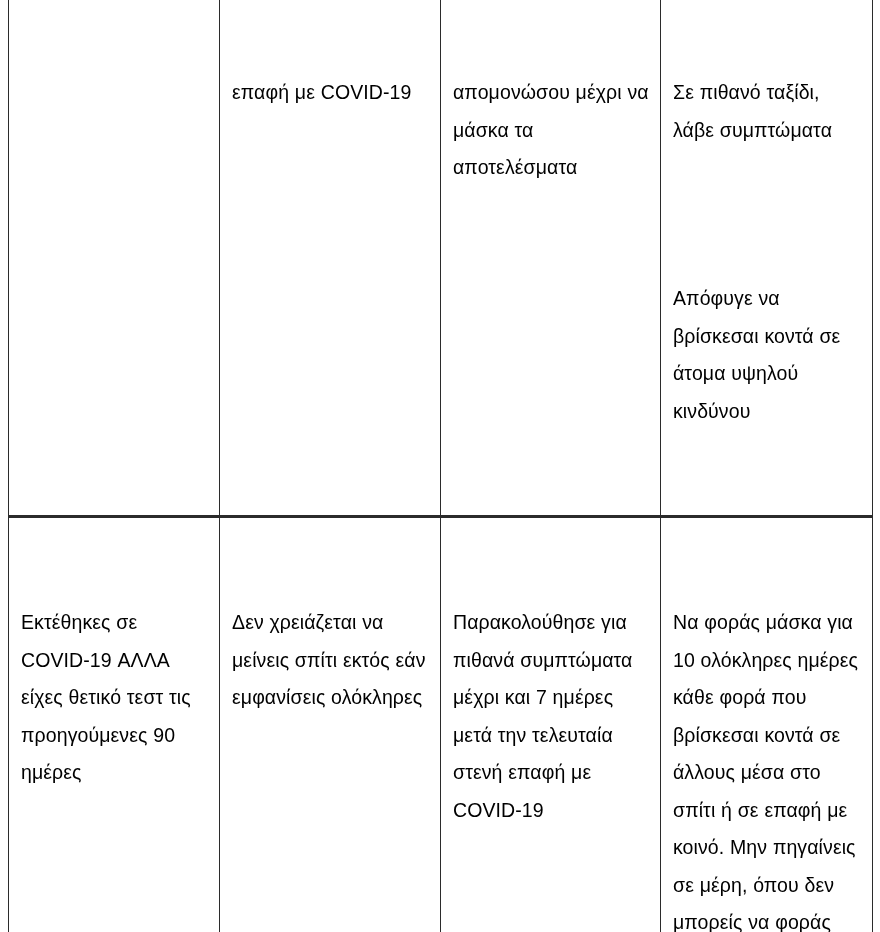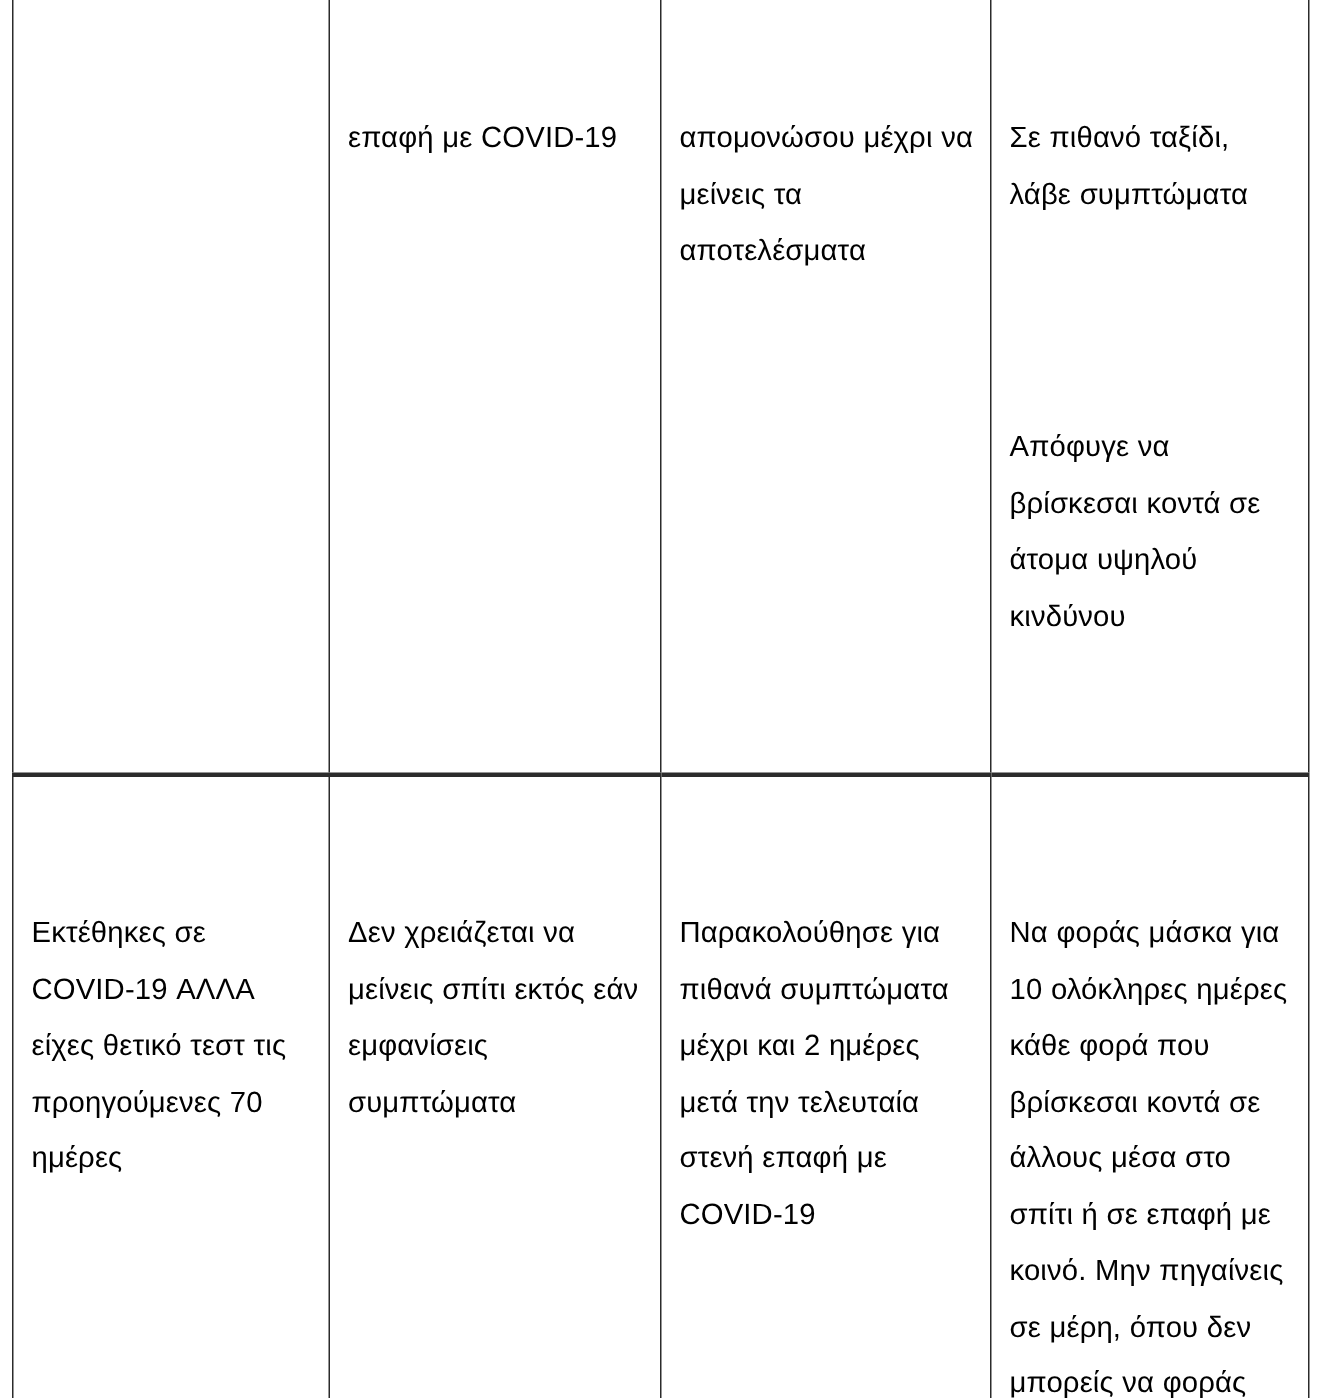--- a/index.html
+++ b/index.html
@@ -94,37 +94,37 @@
       <col class="c4">
     </colgroup>
     <tbody>
 
       <tr class="row-top">
         <td class="bold-cell"></td>
         <td>
           <span class="cell-text">επαφή με COVID-19</span>
         </td>
         <td>
-          <span class="cell-text">απομονώσου μέχρι να μείνεις τα αποτελέσματα</span>
+          <span class="cell-text">απομονώσου μέχρι να μάσκα τα αποτελέσματα</span>
         </td>
         <td>
           <span class="cell-text">Σε πιθανό ταξίδι, λάβε συμπτώματα</span>
           <span class="cell-text">Απόφυγε να βρίσκεσαι κοντά σε άτομα υψηλού κινδύνου</span>
         </td>
       </tr>
 
       <tr class="row-main">
         <td class="bold-cell">
-          <span class="cell-text">Εκτέθηκες σε COVID-19 ΑΛΛΑ είχες θετικό τεστ τις προηγούμενες 70 ημέρες</span>
+          <span class="cell-text">Εκτέθηκες σε COVID-19 ΑΛΛΑ είχες θετικό τεστ τις προηγούμενες 90 ημέρες</span>
         </td>
         <td>
-          <span class="cell-text">Δεν χρειάζεται να μείνεις σπίτι εκτός εάν εμφανίσεις συμπτώματα</span>
+          <span class="cell-text">Δεν χρειάζεται να μείνεις σπίτι εκτός εάν εμφανίσεις ολόκληρες</span>
         </td>
         <td>
-          <span class="cell-text">Παρακολούθησε για  πιθανά συμπτώματα μέχρι και 2 ημέρες μετά την τελευταία στενή επαφή με COVID-19</span>
+          <span class="cell-text">Παρακολούθησε για  πιθανά συμπτώματα μέχρι και 7 ημέρες μετά την τελευταία στενή επαφή με COVID-19</span>
           <span class="cell-text">Εάν εμφανίσεις συμπτώματα, κάνε τεστ και απομονώσου μέχρι να μάθεις τα αποτελέσματα</span>
         </td>
         <td>
           <span class="cell-text">Να φοράς μάσκα για 10 ολόκληρες ημέρες κάθε φορά που βρίσκεσαι κοντά σε άλλους μέσα στο σπίτι ή σε επαφή με κοινό. Μην πηγαίνεις σε μέρη, όπου δεν μπορείς να φοράς μάσκα</span>
           
           
         </td>
       </tr>
 
     </tbody>

